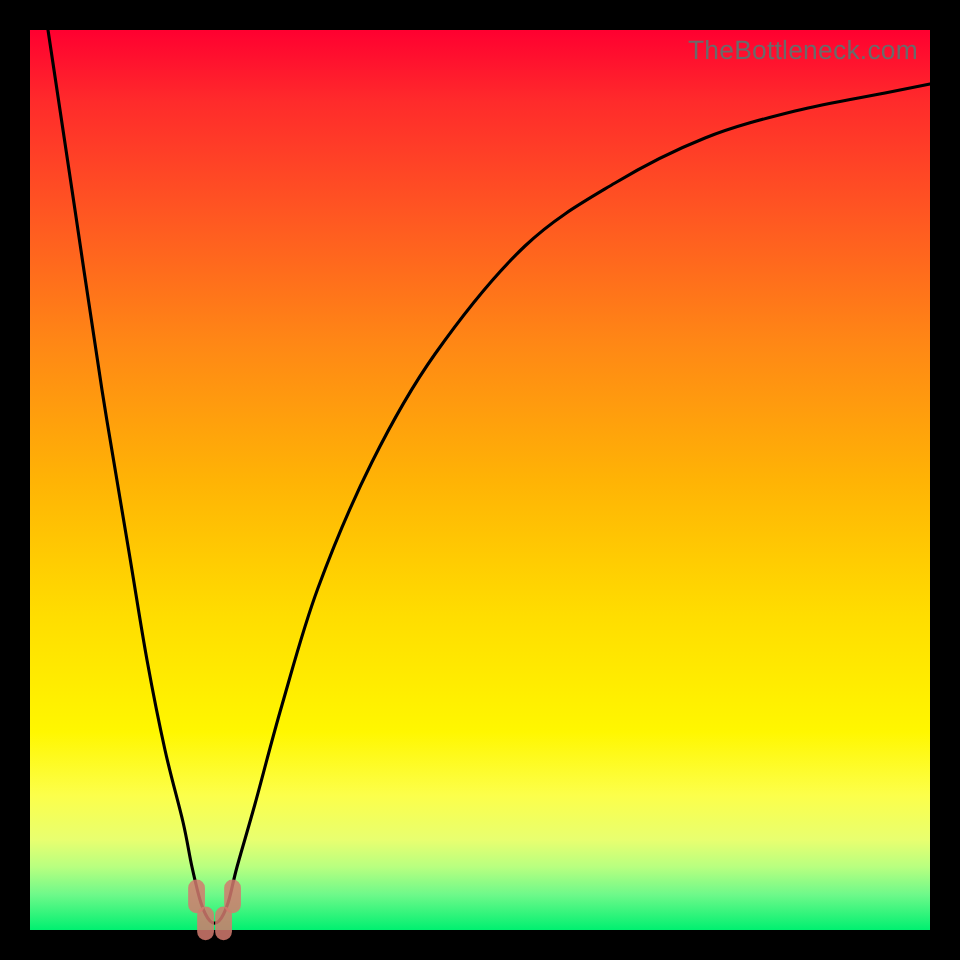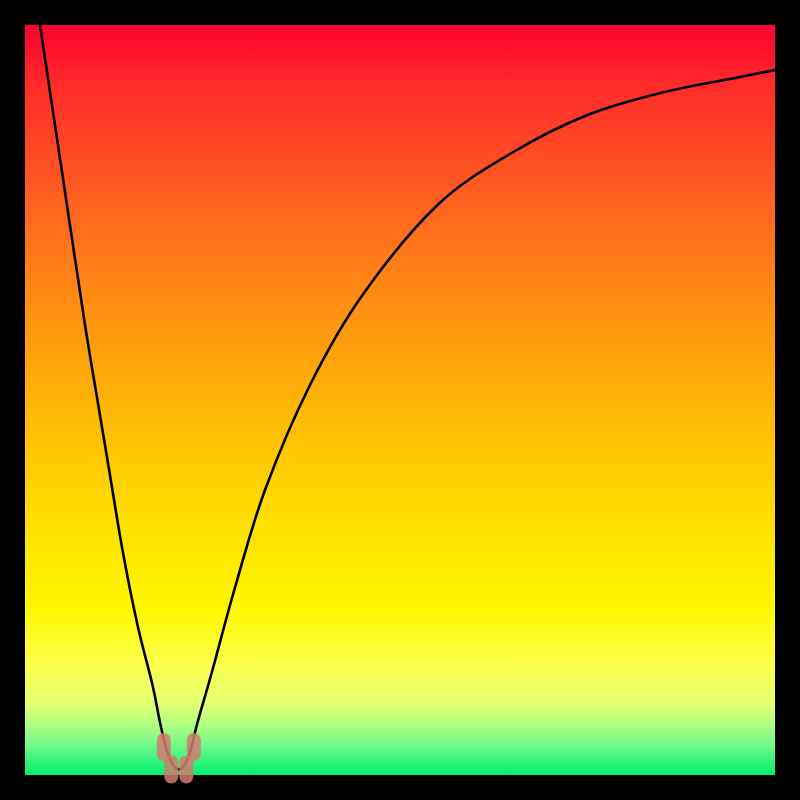--- a/index.html
+++ b/index.html
@@ -60,20 +60,21 @@
     fill: #d27a6e;
     fill-opacity: 0.85;
   }
 </style>
 </head>
 <body>
 
 <div class="frame">
   <div class="plot">
 
+    <div class="watermark">TheBottleneck.com</div>
 
     <svg class="curve" viewBox="0 0 750 750" preserveAspectRatio="none">
       <path id="curve-path" d="M 15.00 0.00 C 18.75 25.00, 30.00 100.00, 37.50 150.00 C 45.00 200.00, 52.50 252.50, 60.00 300.00 C 67.50 347.50, 76.25 397.50, 82.50 435.00 C 88.75 472.50, 92.50 497.50, 97.50 525.00 C 102.50 552.50, 107.50 577.50, 112.50 600.00 C 117.50 622.50, 123.75 643.75, 127.50 660.00 C 131.25 676.25, 132.50 686.25, 135.00 697.50 C 137.50 708.75, 140.00 720.00, 142.50 727.50 C 145.00 735.00, 147.50 740.00, 150.00 742.50 C 152.50 745.00, 155.00 745.00, 157.50 742.50 C 160.00 740.00, 162.50 735.00, 165.00 727.50 C 167.50 720.00, 168.75 711.25, 172.50 697.50 C 176.25 683.75, 181.25 667.50, 187.50 645.00 C 193.75 622.50, 201.25 592.50, 210.00 562.50 C 218.75 532.50, 227.50 498.75, 240.00 465.00 C 252.50 431.25, 268.75 392.50, 285.00 360.00 C 301.25 327.50, 316.25 300.00, 337.50 270.00 C 358.75 240.00, 387.50 203.75, 412.50 180.00 C 437.50 156.25, 462.50 142.50, 487.50 127.50 C 512.50 112.50, 537.50 100.00, 562.50 90.00 C 587.50 80.00, 612.50 73.75, 637.50 67.50 C 662.50 61.25, 693.75 56.25, 712.50 52.50 C 731.25 48.75, 743.75 46.25, 750.00 45.00" fill="none" stroke="#000" stroke-width="2.6" stroke-linecap="round" stroke-linejoin="round"></path>
       <g id="markers">
           <rect x="131.8" y="708.0" width="14" height="28" rx="7" ry="7" class="knob"></rect>
           <rect x="139.3" y="730.5" width="14" height="28" rx="7" ry="7" class="knob"></rect>
           <rect x="154.3" y="730.5" width="14" height="28" rx="7" ry="7" class="knob"></rect>
           <rect x="161.8" y="708.0" width="14" height="28" rx="7" ry="7" class="knob"></rect>
         </g>
     </svg>

